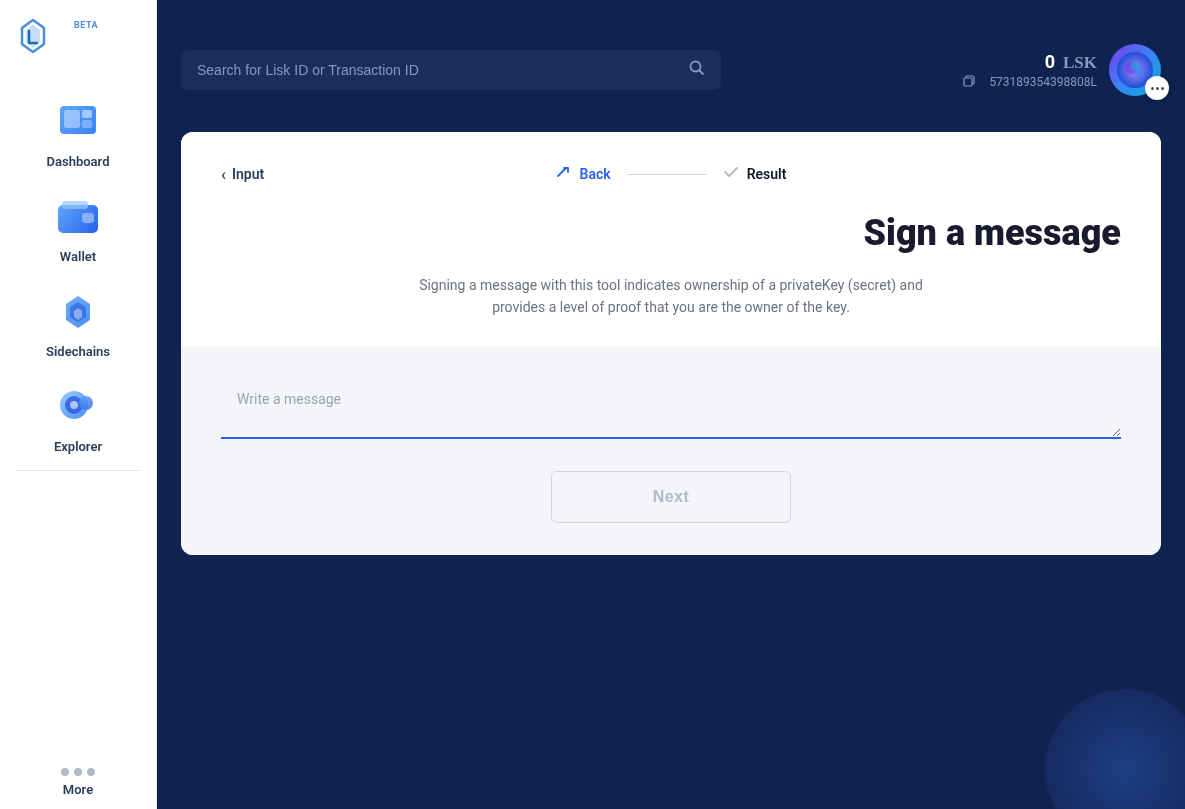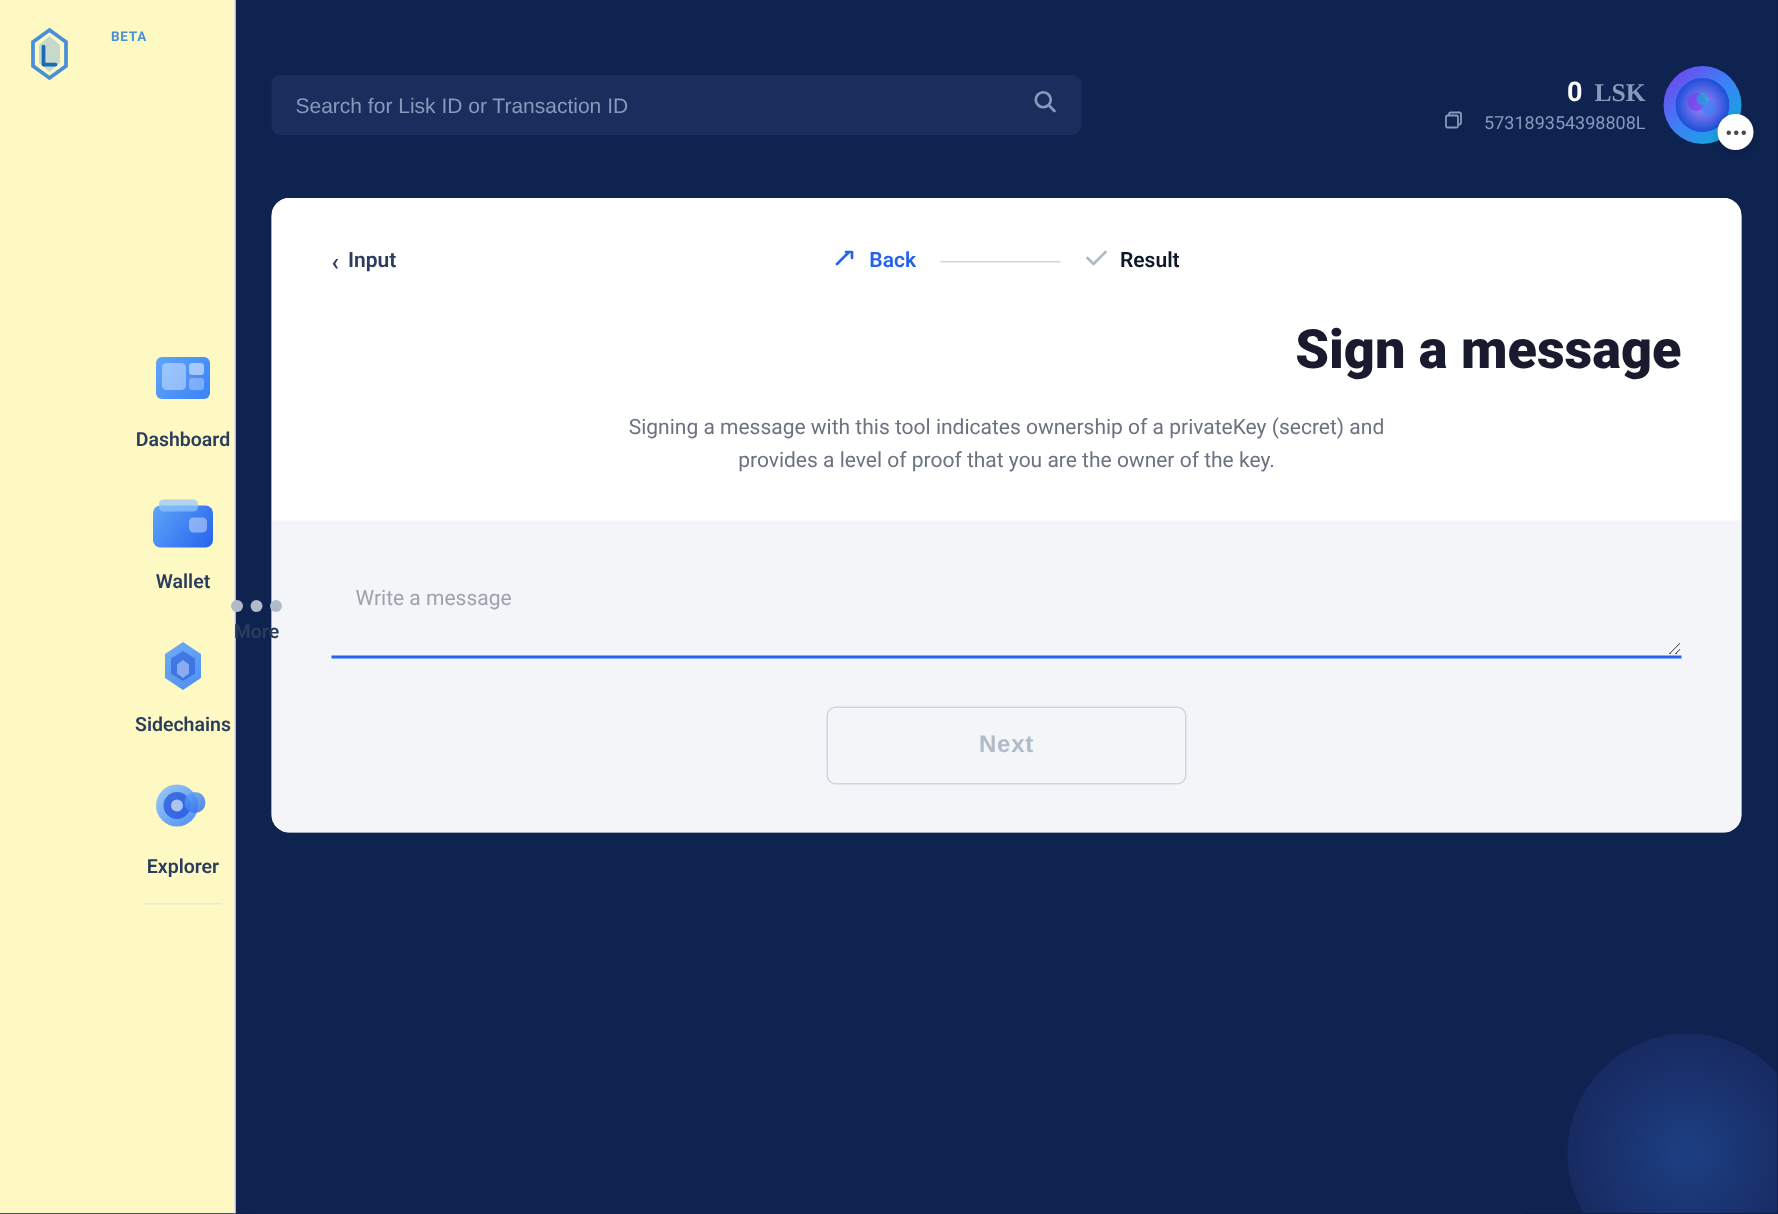--- a/index.html
+++ b/index.html
@@ -9,24 +9,23 @@
       width: 1185px;
       height: 809px;
       overflow: hidden;
       background: #0d1b3e;
     }
 
     
     .sidebar {
       width: 157px;
       min-width: 157px;
-      background: #fef9c3;
-      display: flex;
-      flex-direction: row;
-      align-items: center;
+      background: #ffffff;
+      display: flex;
+      flex-direction: column;
       padding-top: 16px;
       border-right: 1px solid #e8e8e8;
       position: relative;
       z-index: 10;
     }
 
     .sidebar-logo {
       display: flex;
       align-items: center;
       gap: 6px;
@@ -49,21 +48,20 @@
       top: 20px;
       left: 74px;
     }
 
     .sidebar-nav {
       display: flex;
       flex-direction: column;
       align-items: center;
       width: 100%;
       flex: 1;
-      margin-left: 24px;
     }
 
     .sidebar-item {
       display: flex;
       flex-direction: column;
       align-items: center;
       width: 100%;
       padding: 12px 0;
       cursor: pointer;
       text-decoration: none;

